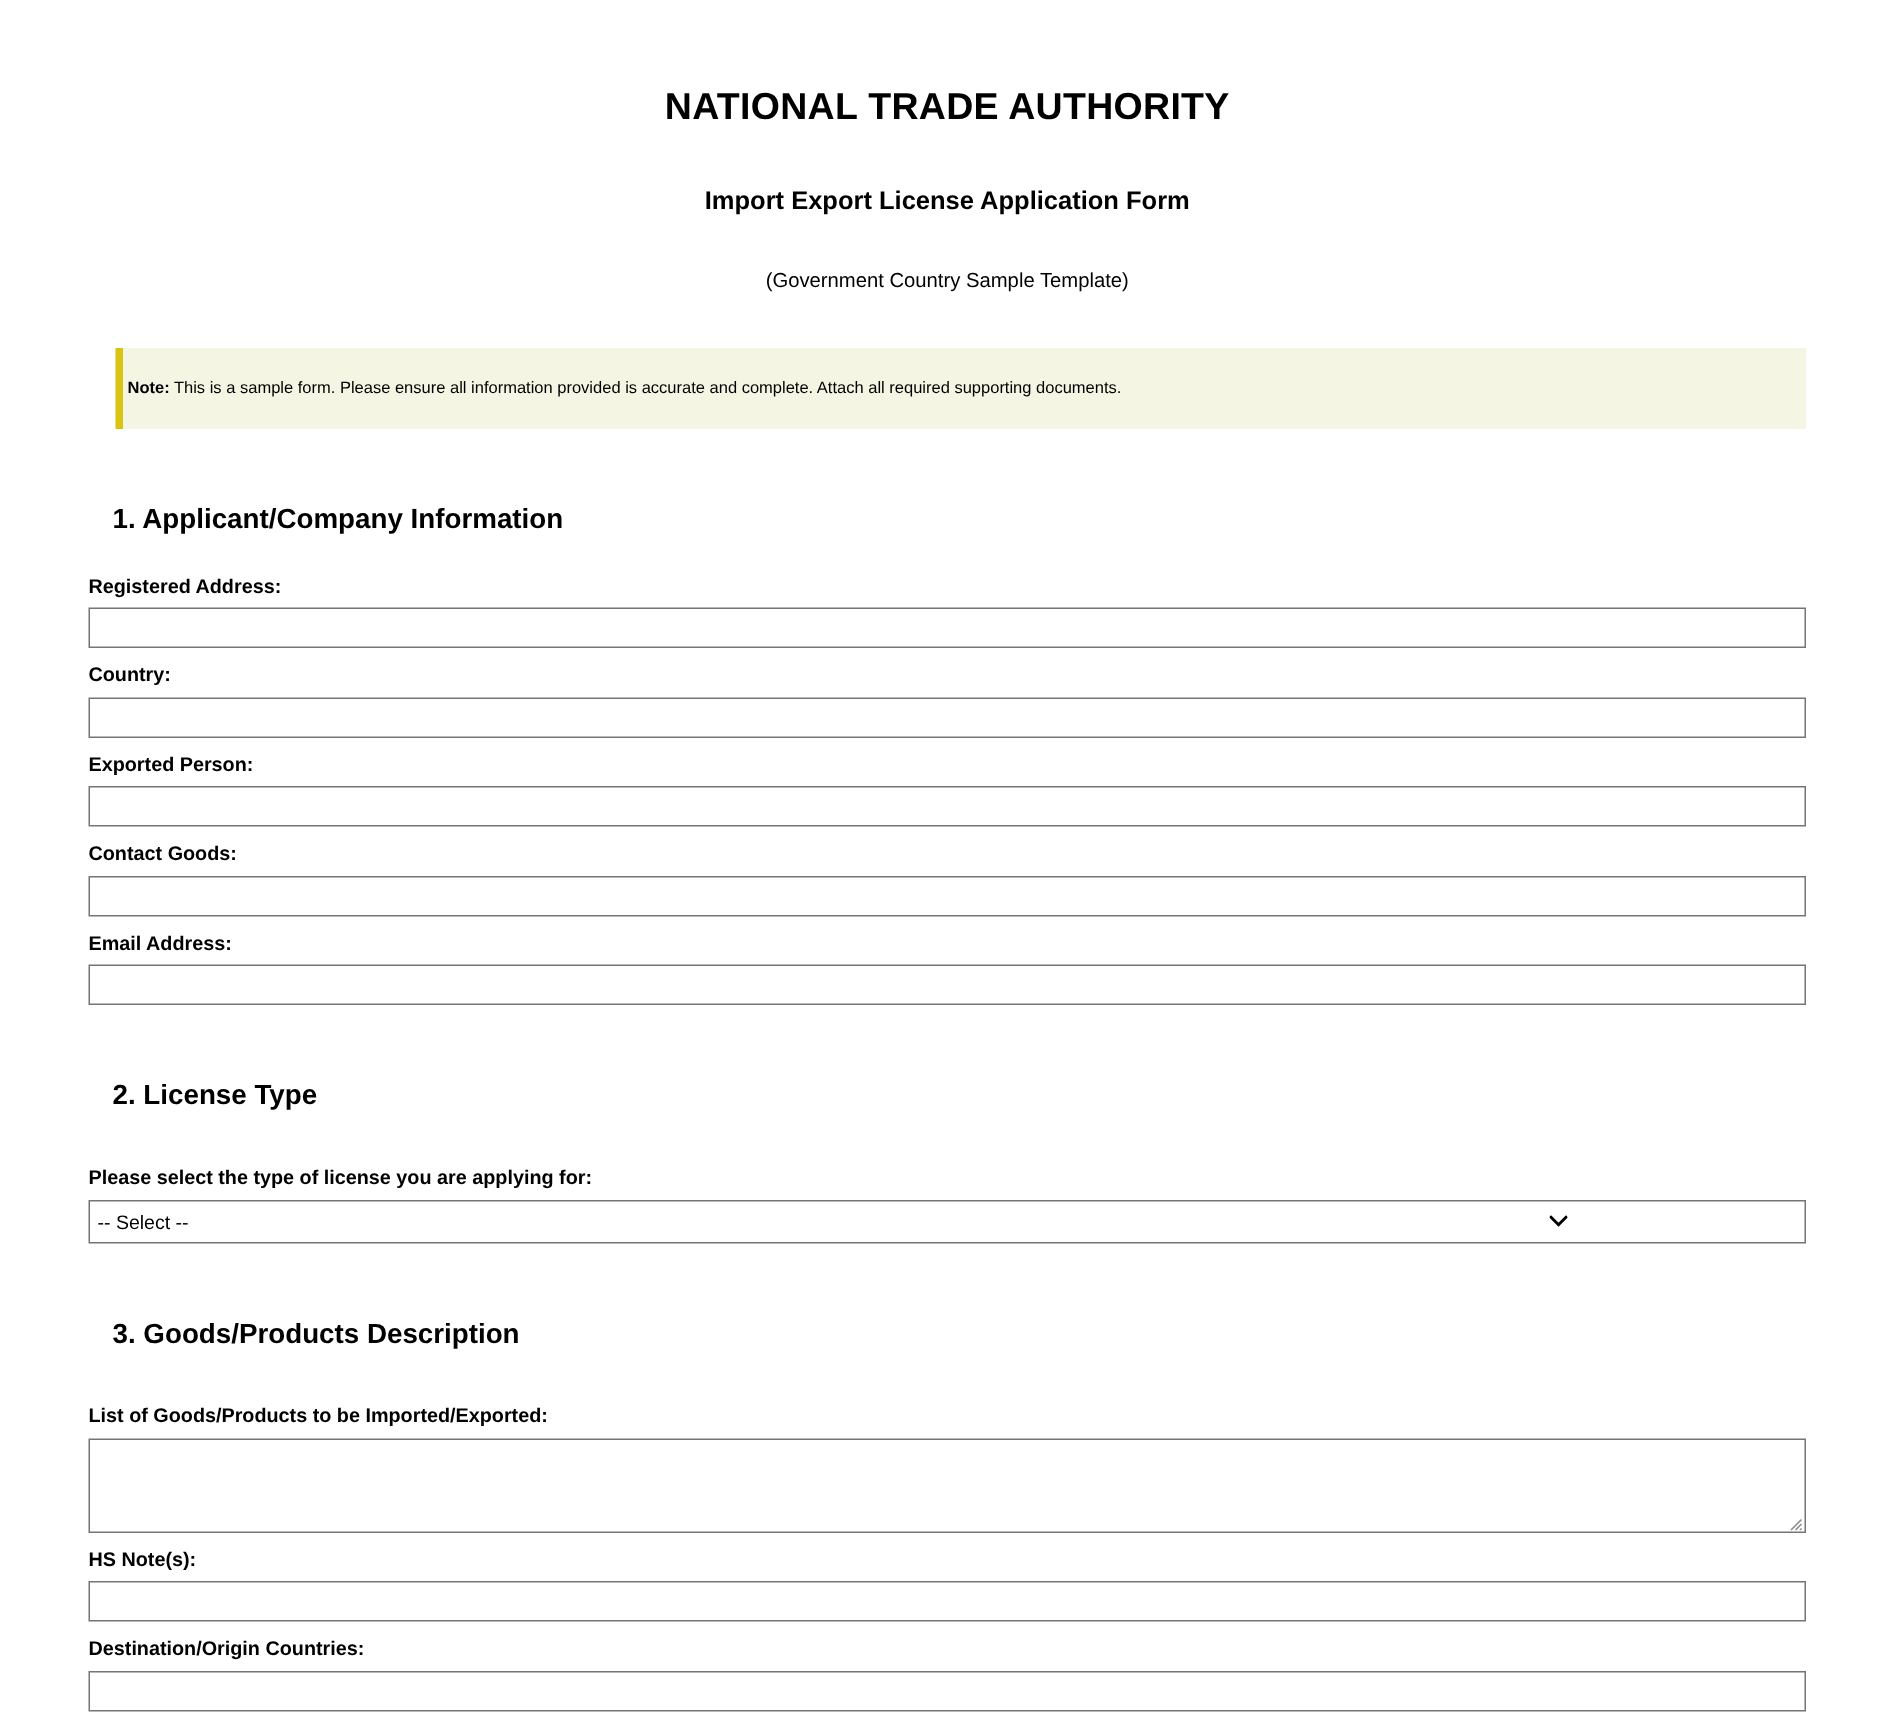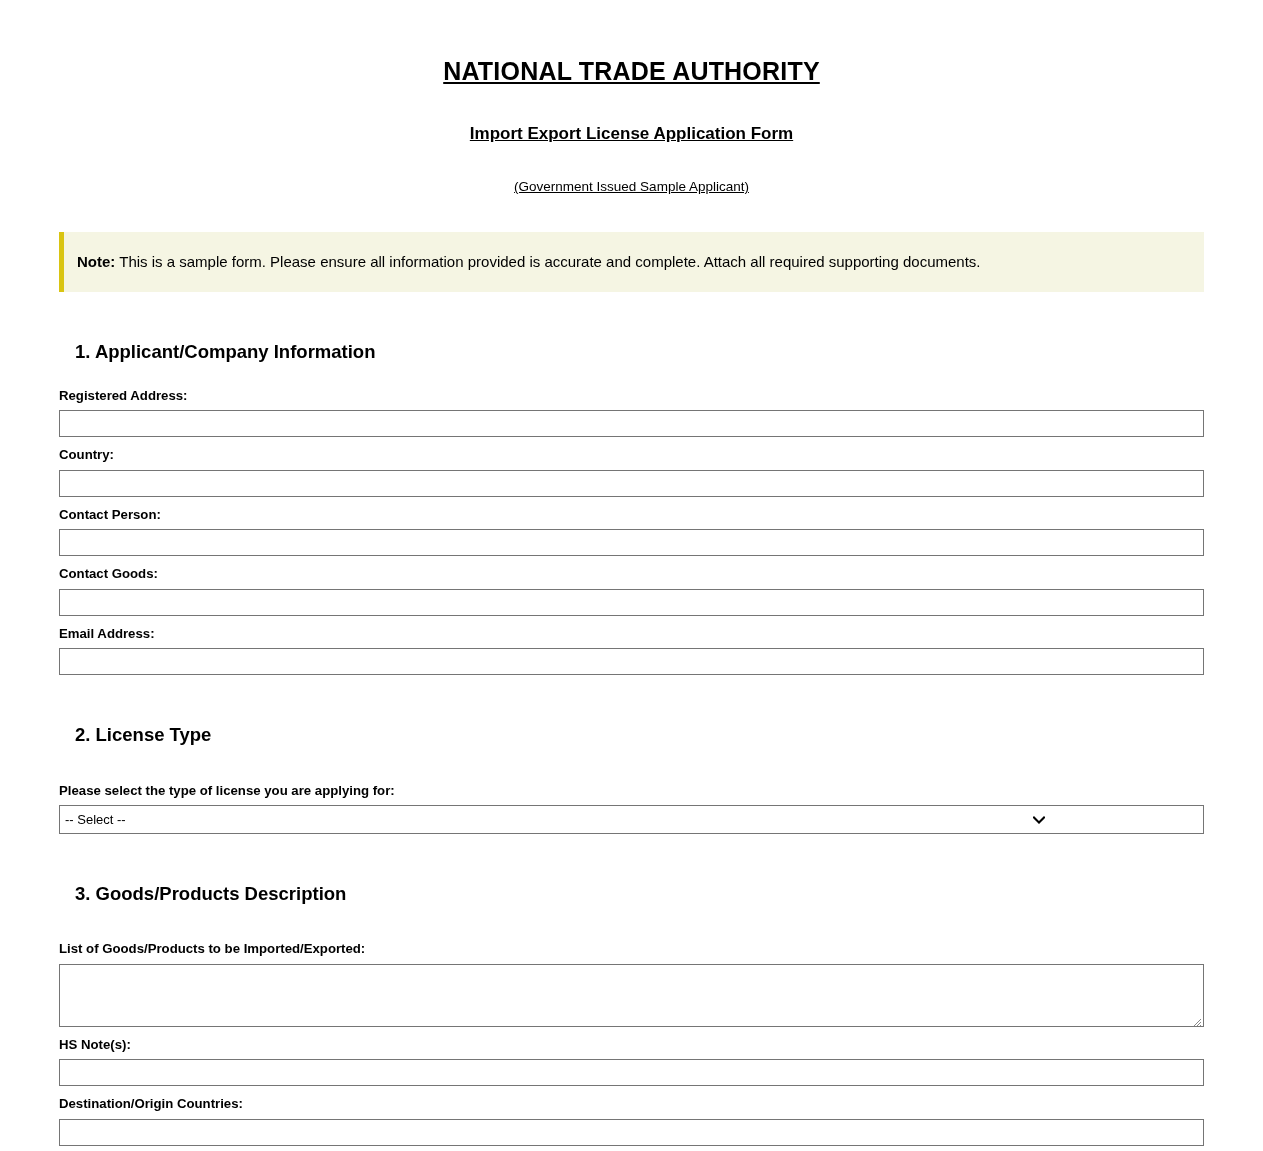--- a/index.html
+++ b/index.html
@@ -15,21 +15,20 @@
     overflow: hidden;
   }
   .page {
     width: 1263px;
     box-sizing: border-box;
     padding: 0;
   }
   .header {
     text-align: center;
     padding-top: 58px;
-    text-decoration: underline;
   }
   .title-main {
     font-size: 25px;
     font-weight: bold;
     letter-spacing: 0.2px;
     line-height: 1.1;
     margin: 0;
   }
   .title-sub {
     font-size: 17px;
@@ -39,26 +38,26 @@
     line-height: 1.1;
   }
   .title-note {
     font-size: 13.5px;
     font-weight: normal;
     margin: 0;
     padding-top: 25px;
     line-height: 1.1;
   }
   .note-banner {
-    margin: 37px 59px 0 59px;
+    margin: 37px 59px 0 77px;
     background: #f5f5e3;
     border-left: 5px solid #d9c412;
     box-sizing: border-box;
-    padding: 20px 0 20px 13px;
-    font-size: 15px;
+    padding: 20px 0 20px 3px;
+    font-size: 11px;
     line-height: 1.3;
   }
   .note-banner b {
     font-weight: bold;
   }
   .content {
     padding: 0 59px;
     box-sizing: border-box;
   }
   .section-heading {
@@ -155,21 +154,21 @@
   }
 </style>
 </head>
 <body>
 
 <div class="page">
 
   <div class="header">
     <h1 class="title-main">NATIONAL TRADE AUTHORITY</h1>
     <h2 class="title-sub">Import Export License Application Form</h2>
-    <p class="title-note">(Government Issued Sample Applicant)</p>
+    <p class="title-note">(Government Country Sample Template)</p>
   </div>
 
   <div class="note-banner">
     <b>Note:</b><span> This is a sample form. Please ensure all information provided is accurate and complete. Attach all required supporting documents.</span>
   </div>
 
   <div class="content">
 
     <h3 class="section-heading">1. Applicant/Company Information</h3>
 
@@ -178,21 +177,21 @@
       <label class="field-label">Registered Address:</label>
       <input class="text-input" type="text" value="" style="">
     </div>
 
     <div class="field">
       <label class="field-label">Country:</label>
       <input class="text-input" type="text" value="" style="">
     </div>
 
     <div class="field">
-      <label class="field-label">Contact Person:</label>
+      <label class="field-label">Exported Person:</label>
       <input class="text-input" type="text" value="" style="">
     </div>
 
     <div class="field">
       <label class="field-label">Contact Goods:</label>
       <input class="text-input" type="text" value="" style="">
     </div>
 
     <div class="field">
       <label class="field-label">Email Address:</label>

